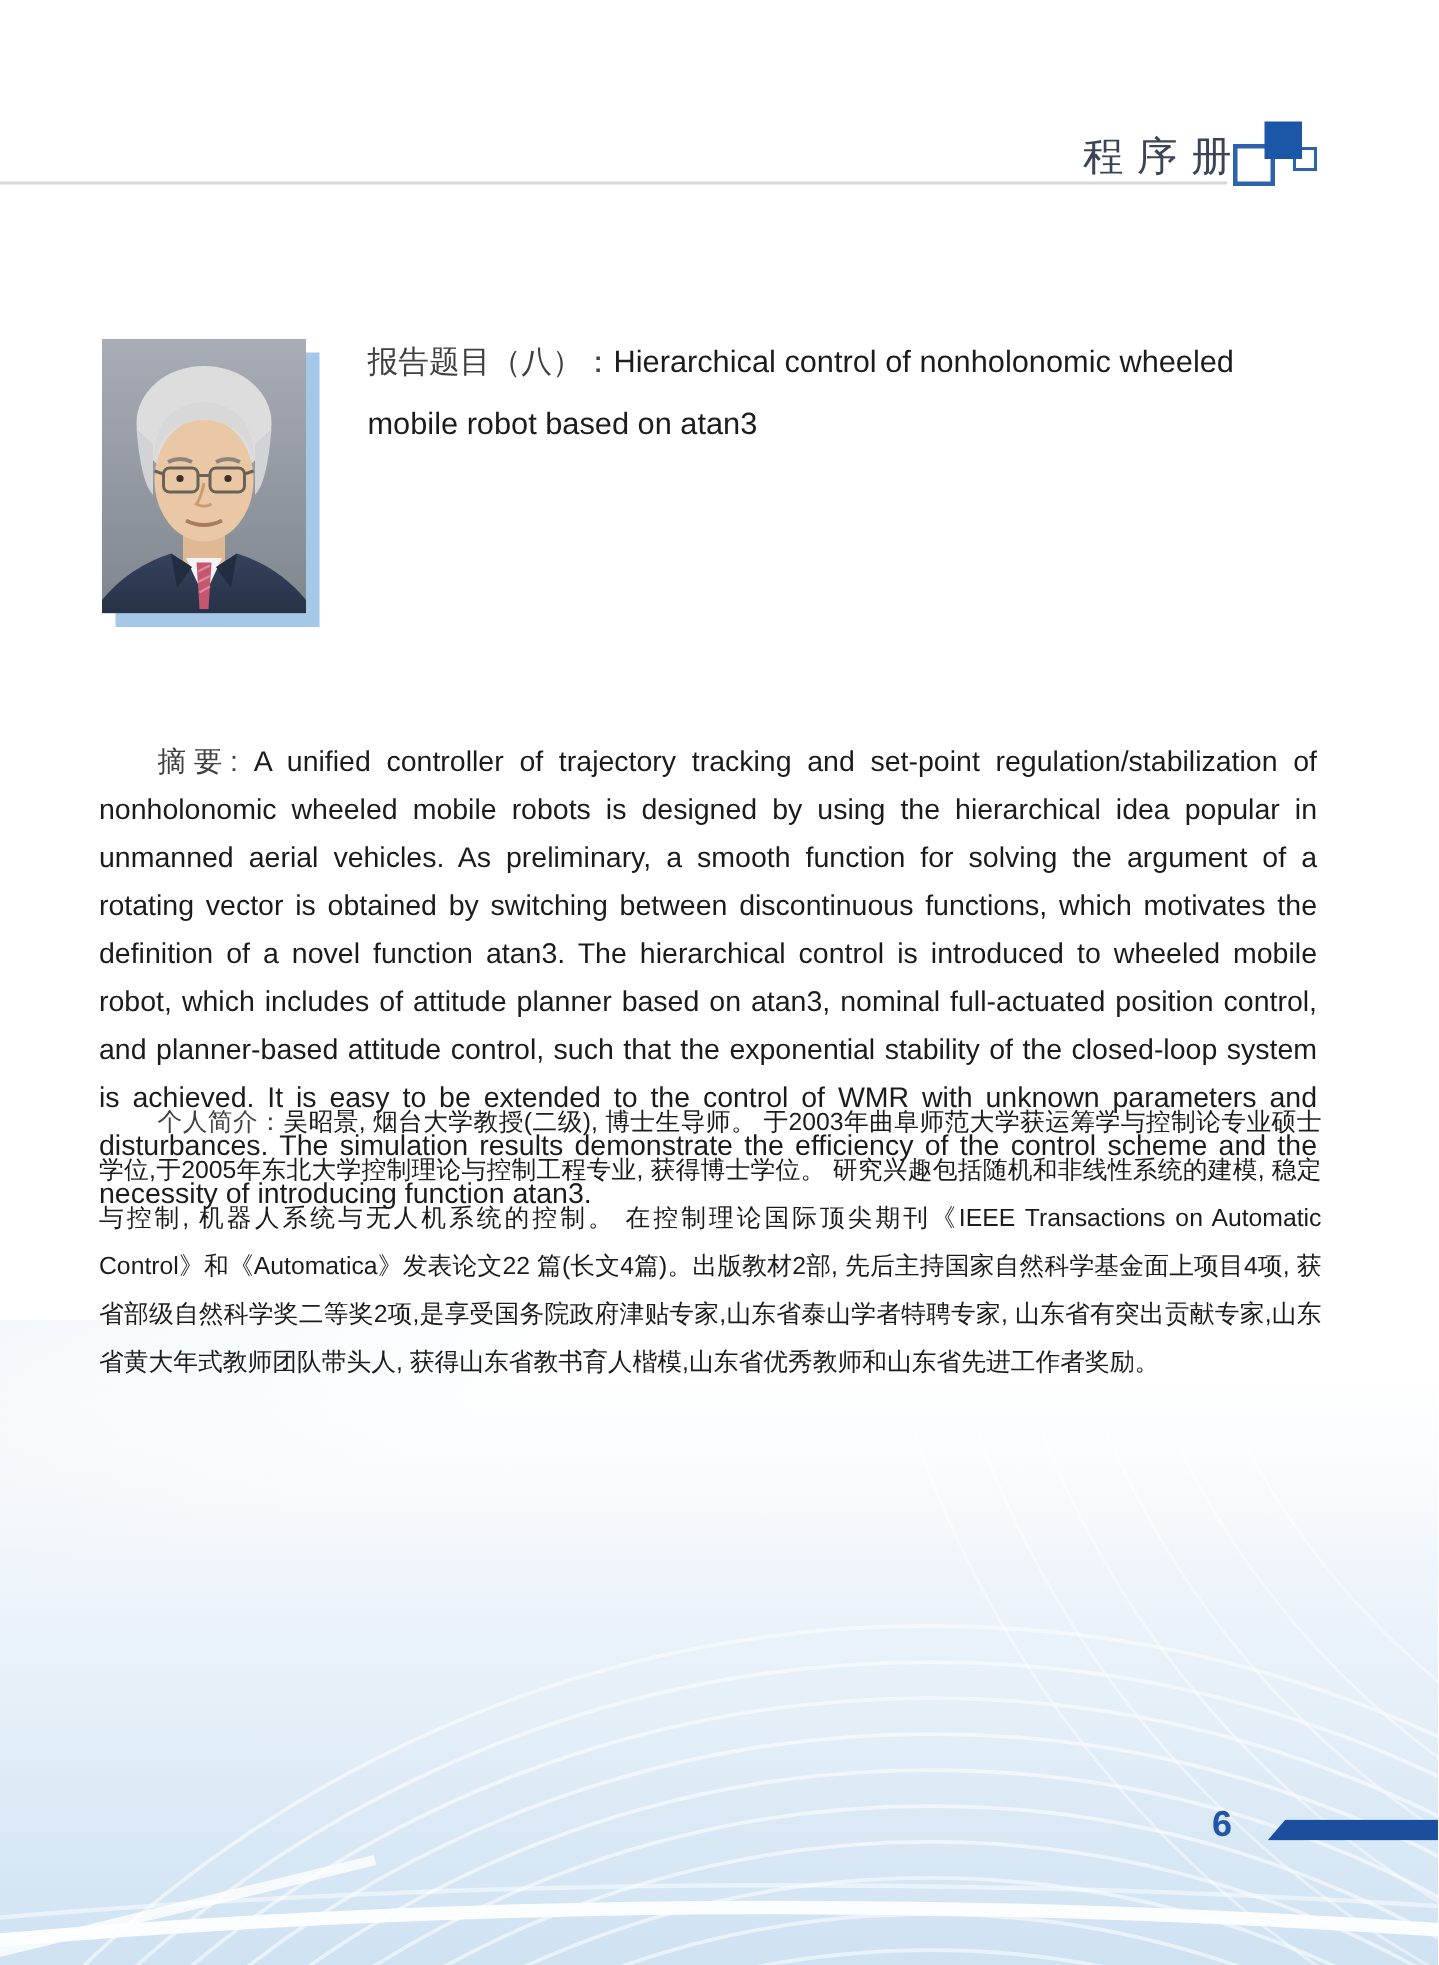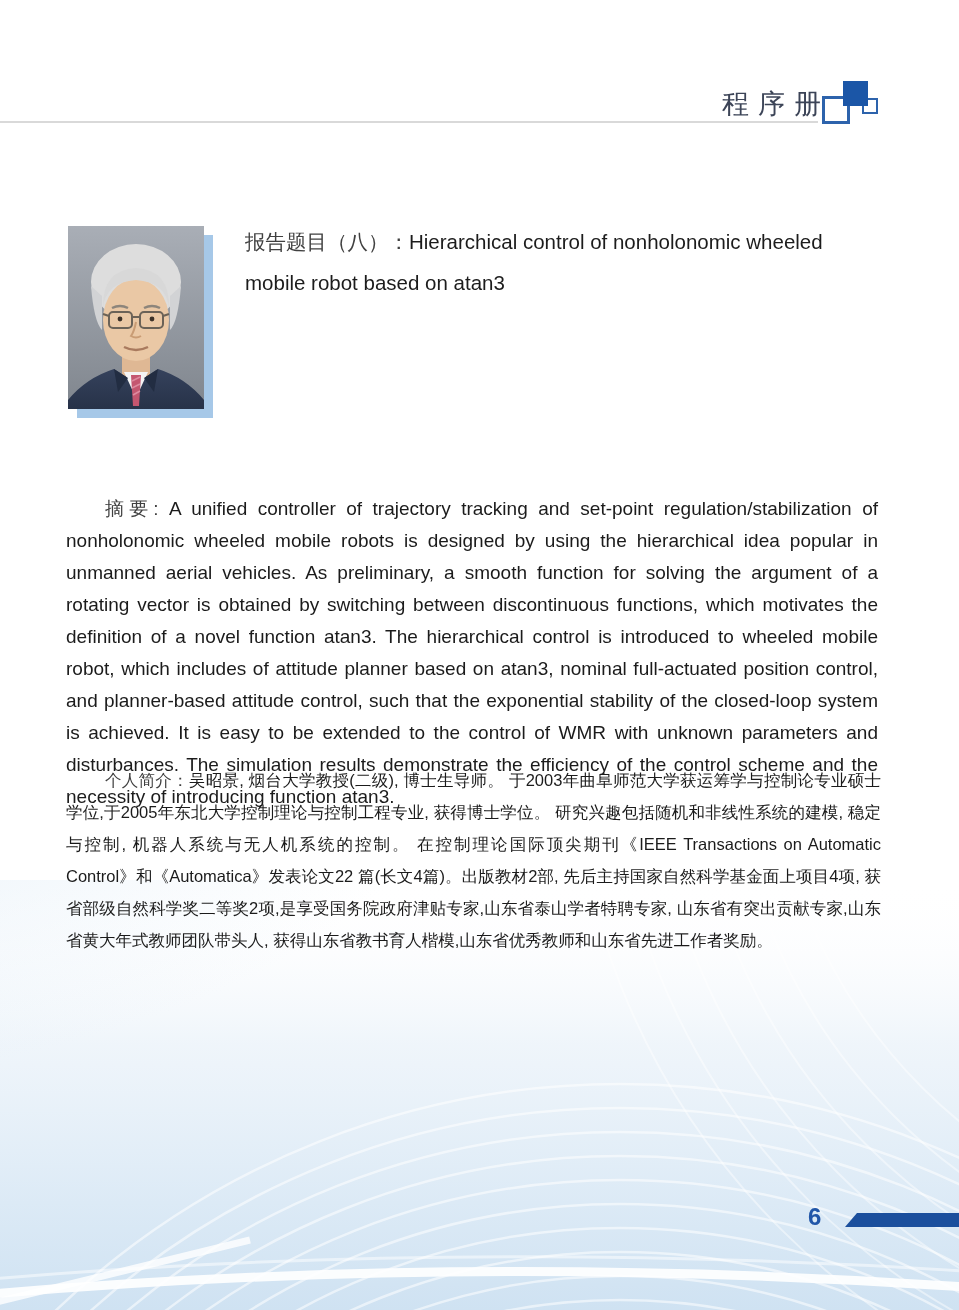--- a/index.html
+++ b/index.html
@@ -80,21 +80,21 @@
     position: absolute; left: 66px; top: 449px; width: 812px;
     font-size: 19px; line-height: 32px;
     text-align: justify;
     text-indent: 39px;
     color: #1b1b1b;
     margin-top: 44px;
   }
 
   
   .bio {
-    position: absolute; left: 66px; top: 764px; width: 815px;
+    position: absolute; left: 66px; top: 732px; width: 815px;
     font-size: 16.5px; line-height: 32px;
     text-align: justify;
     text-indent: 39px;
     color: #1b1b1b;
   }
 
   
   .page-number {
     position: absolute; left: 808px; top: 1203px;
     font-size: 24px; font-weight: bold;

